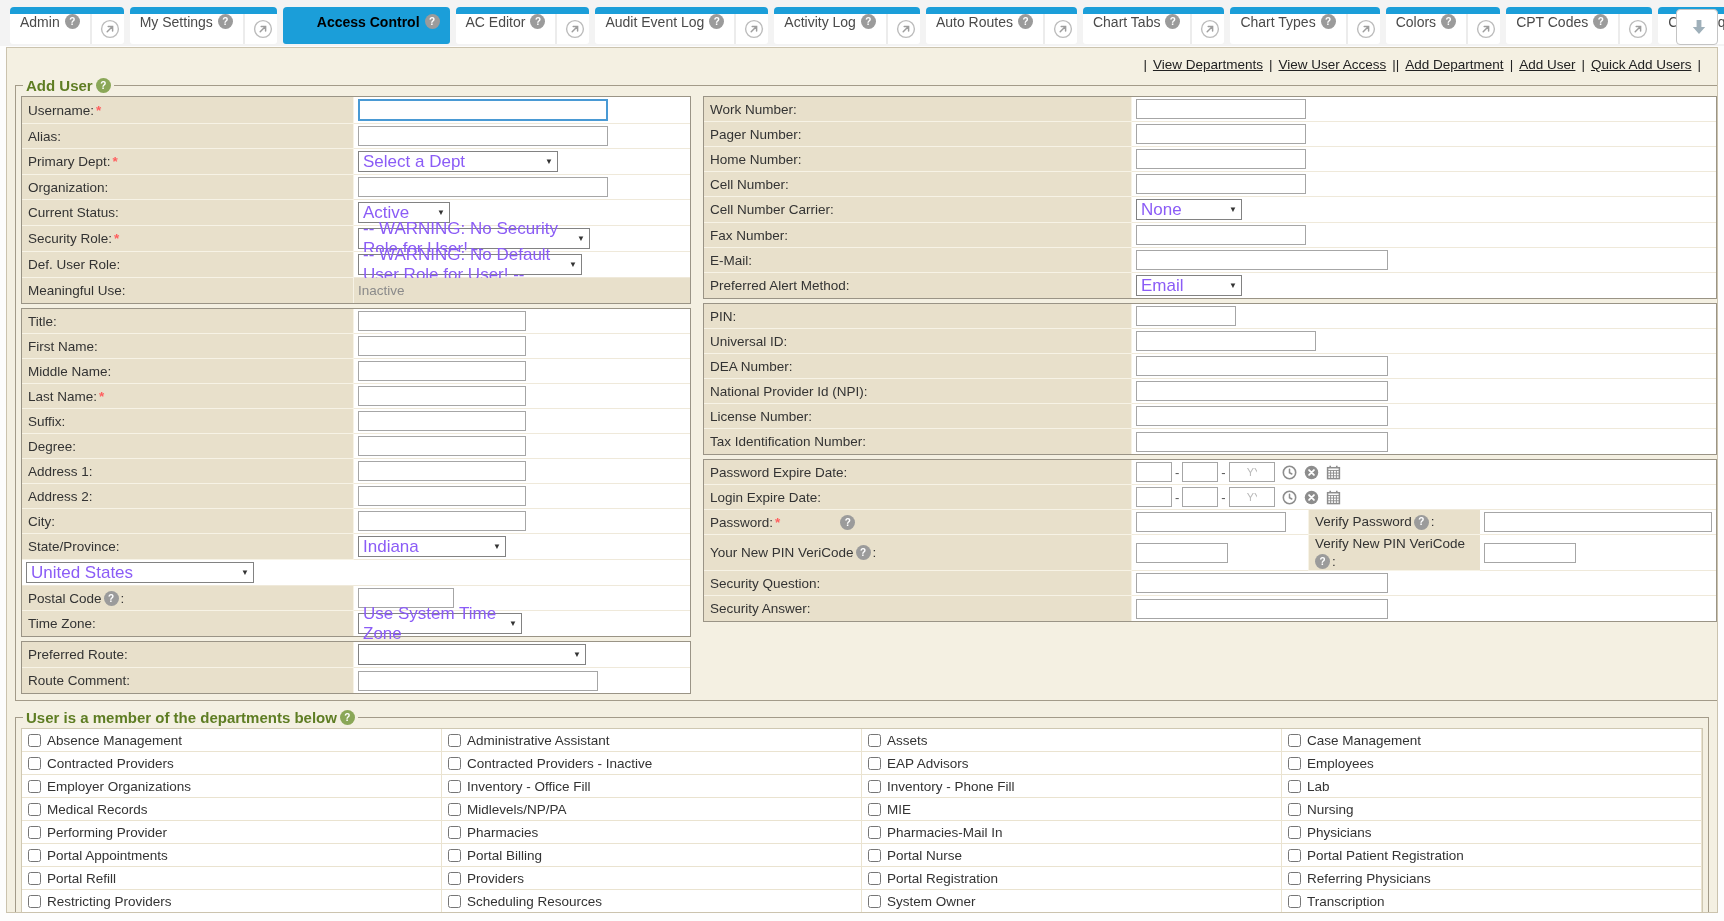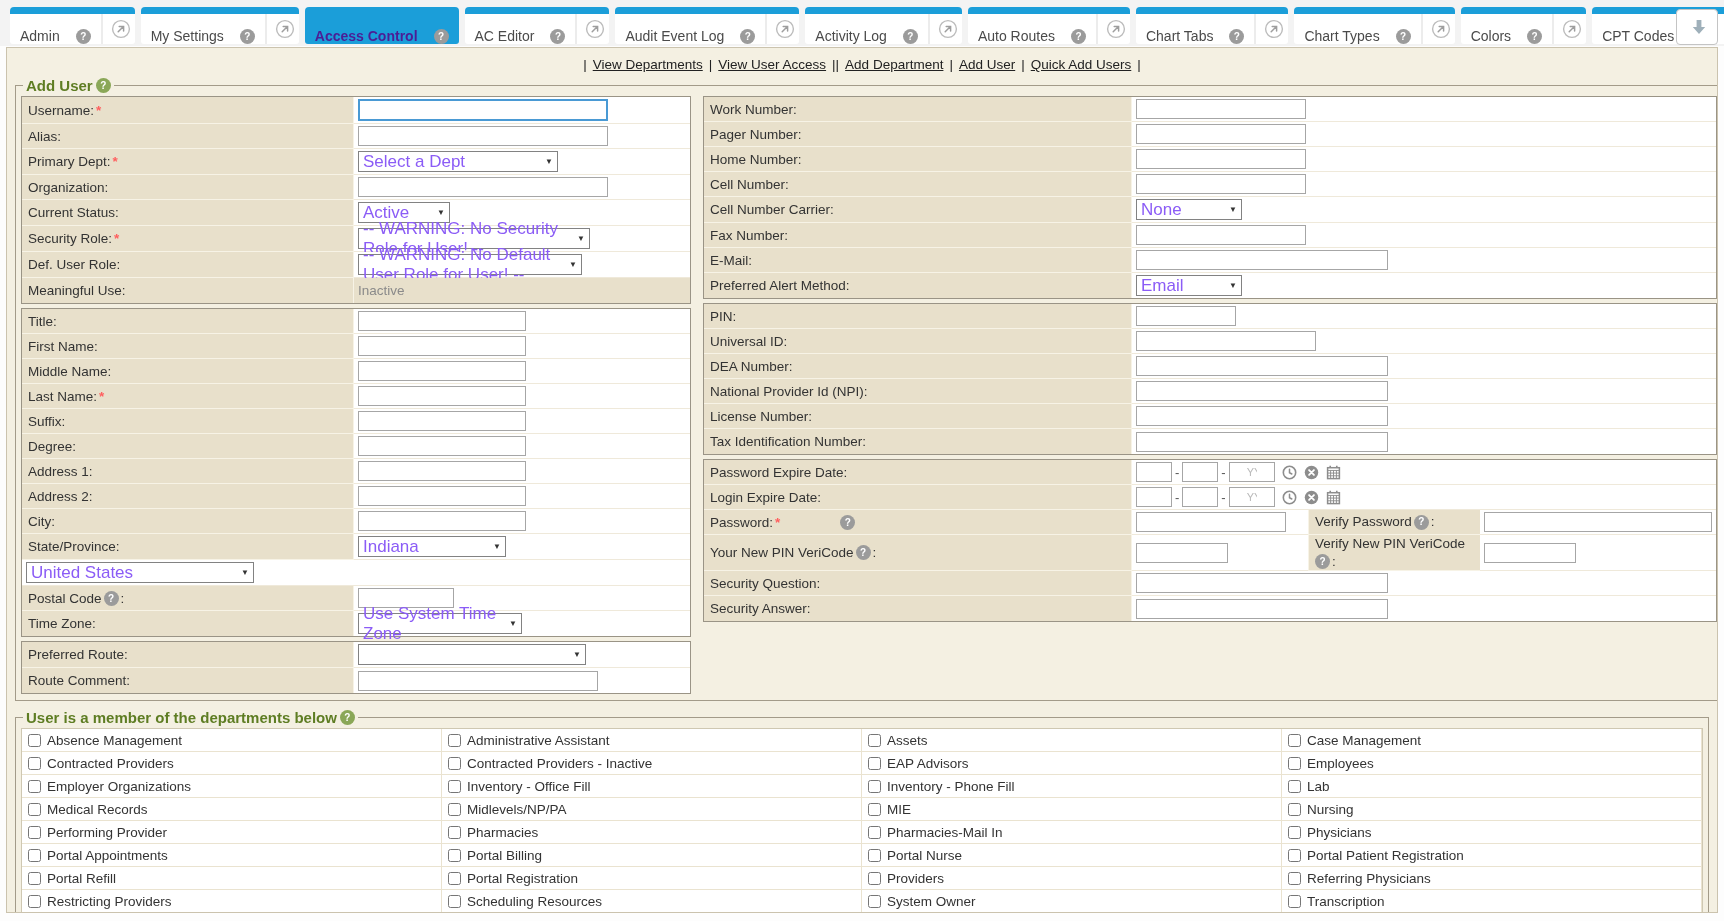--- a/index.html
+++ b/index.html
@@ -4,35 +4,35 @@
 <style>
   html,body{width:1724px;height:921px;margin:0;overflow:hidden;background:#fdfdfd;
     font-family:"Liberation Sans",sans-serif;}
   
   .tabbar{height:46px;background:#f3f3f3;position:relative;display:flex;align-items:flex-start;
     padding:7px 48px 0 10px;box-sizing:border-box;overflow:hidden;}
   #tabs{display:flex;gap:6px;flex-wrap:nowrap;}
   .tabunit{display:flex;flex-direction:column;flex:none;cursor:pointer;}
   .tabtop{height:7px;background:#1b9ed9;border-radius:4px 4px 0 0;}
   .tabbody{display:flex;background:#fff;height:30px;border-radius:0 0 3px 3px;}
-  .tablabel{display:flex;align-items:flex-end;gap:16px;padding:0 10px;font-size:14px;color:#4a4a4a;white-space:nowrap;}
+  .tablabel{display:flex;align-items:flex-start;gap:5px;padding:0 10px;font-size:14px;color:#4a4a4a;white-space:nowrap;}
   .tabpop{width:32px;border-left:2px solid #ececec;display:flex;align-items:center;justify-content:center;}
   .tabunit.active .tabbody{background:#1b9ed9;}
-  .tabunit.active .tabtext{color:#4c1d95;font-weight:bold;}
+  .tabunit.active .tabtext{color:#000000;font-weight:bold;margin-left:24px;}
   .tabscroll{position:absolute;right:6px;top:9px;width:40px;height:34px;background:#fff;
     border:1px solid #c4c4c4;border-radius:4px;display:flex;align-items:center;justify-content:center;cursor:pointer;}
   
   .help{width:15px;height:15px;border-radius:50%;background:#9b9b9b;color:#fff;font-size:10px;
     font-weight:bold;display:inline-flex;align-items:center;justify-content:center;flex:none;cursor:pointer;}
   .help::after{content:"?";}
   .help.hgreen{background:#8aa757;width:15px;height:15px;}
   .help.far{margin-left:58px;}
   
   .panel{margin:1px 6px 6px;border:1px solid #cbc3ae;background:#f4f0e2;height:866px;box-sizing:border-box;overflow:hidden;}
-  .linkrow{display:flex;justify-content:center;padding:9px 16px 5px;font-size:13.5px;color:#222;}
+  .linkrow{display:flex;justify-content:flex-end;padding:9px 16px 5px;font-size:13.5px;color:#222;}
   .links{display:flex;align-items:center;gap:6px;}
   .lnk{text-decoration:underline;cursor:pointer;}
   .sep::after{content:"|";}
   .fs{margin:0 8px 8px;border:1px solid #a39b89;padding:2px 5px 6px;}
   .fs legend{font-size:15px;font-weight:bold;color:#5e7d23;display:flex;align-items:center;gap:3px;padding:0 3px;margin-left:2px;}
   .cols{display:flex;gap:12px;align-items:flex-start;}
   .col-left{width:670px;flex:none;}
   .col-right{flex:1;}
   
   .grp{border:1px solid #9a9486;background:#fff;margin-bottom:4px;}
@@ -865,25 +865,25 @@
         <div class="dcell">
           <input type="checkbox" style="">
           <span>Portal Patient Registration</span>
         </div>
         <div class="dcell">
           <input type="checkbox" style="">
           <span>Portal Refill</span>
         </div>
         <div class="dcell">
           <input type="checkbox" style="">
+          <span>Providers</span>
+        </div>
+        <div class="dcell">
+          <input type="checkbox" style="">
           <span>Portal Registration</span>
-        </div>
-        <div class="dcell">
-          <input type="checkbox" style="">
-          <span>Providers</span>
         </div>
         <div class="dcell">
           <input type="checkbox" style="">
           <span>Referring Physicians</span>
         </div>
         <div class="dcell">
           <input type="checkbox" style="">
           <span>Restricting Providers</span>
         </div>
         <div class="dcell">

